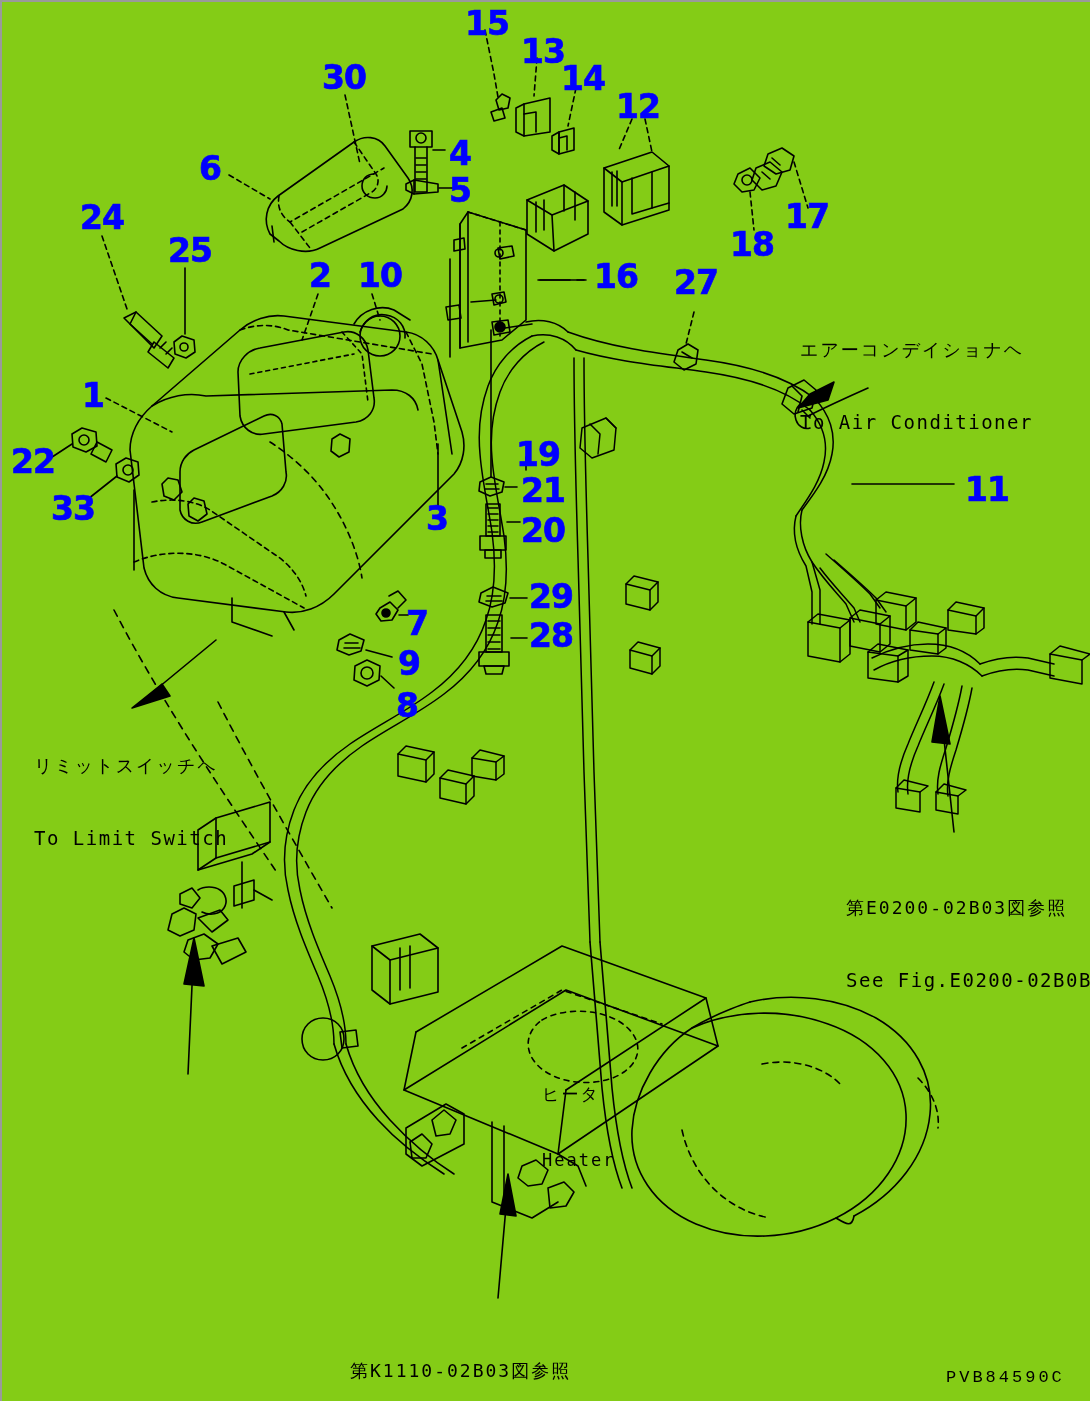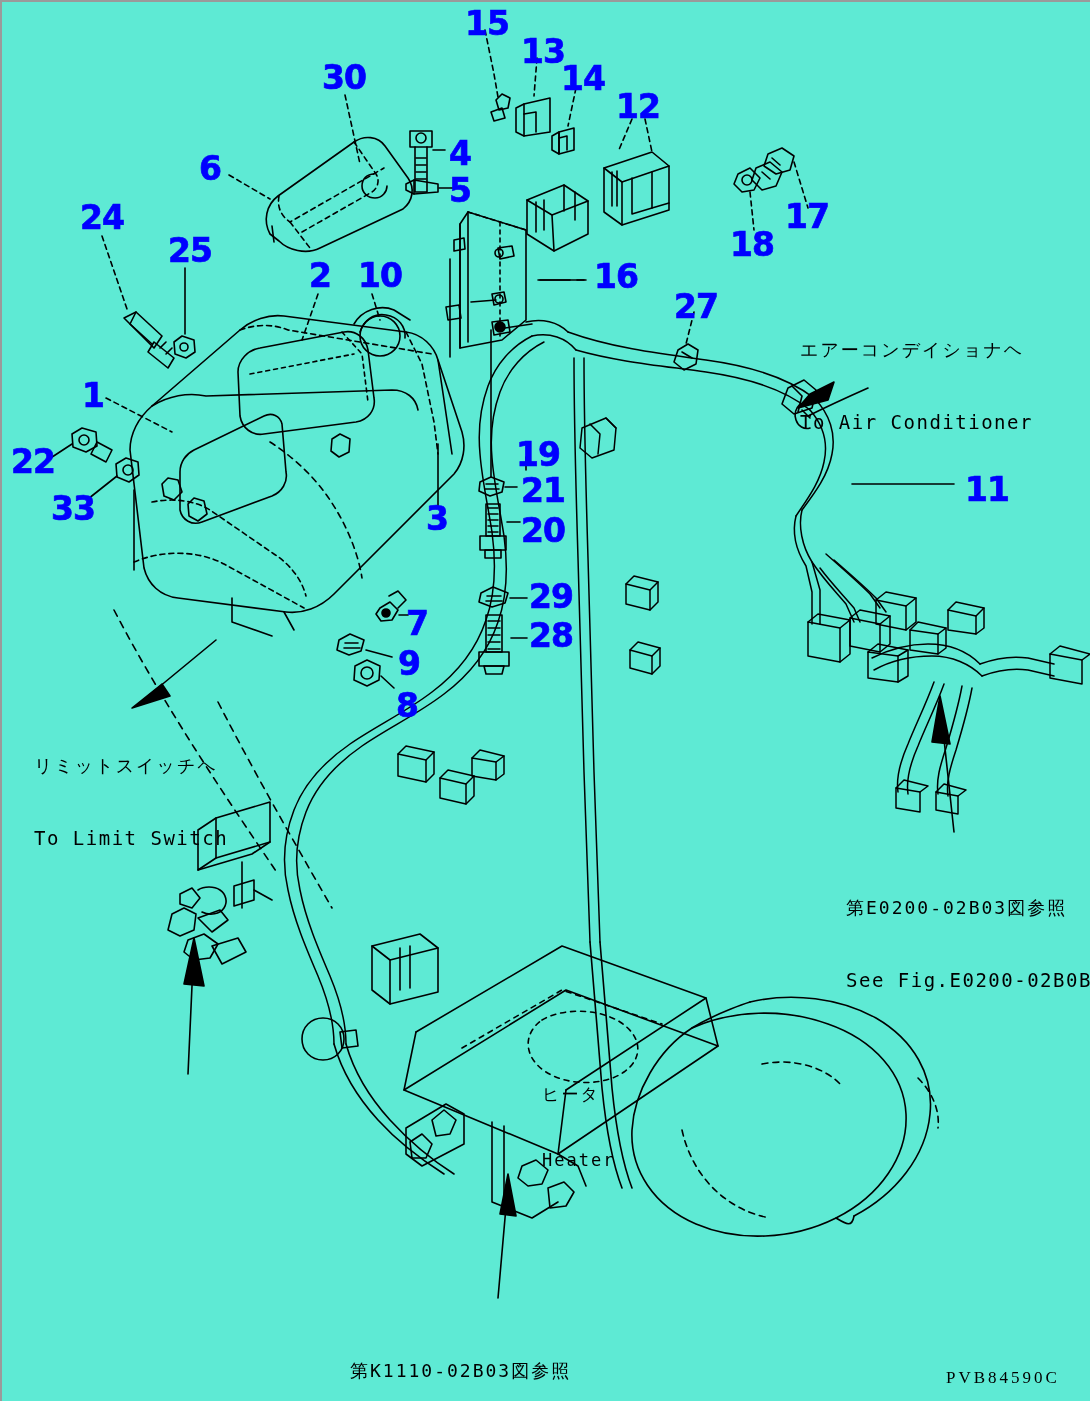--- a/index.html
+++ b/index.html
@@ -1,20 +1,20 @@
 <!DOCTYPE html>
 <html><head>
 <meta charset="utf-8">
 <style>
   html,body{margin:0;padding:0;background:#ffffff;}
   body{font-family:"DejaVu Sans Mono","Liberation Mono",monospace;}
   #sheet{
     position:relative;
     width:1090px;height:1401px;
-    background:#5eead4;
+    background:#84cc16;
     overflow:hidden;
     border-left:2px solid #9a9a9a;
     border-top:2px solid #9a9a9a;
     box-sizing:border-box;
   }
   #art{position:absolute;left:0;top:0;width:1090px;height:1401px;}
   .callout{
     position:absolute;
     color:#0000ff;
     font-family:"DejaVu Sans","Liberation Sans",sans-serif;
@@ -39,21 +39,21 @@
   .heaterlbl{
     position:absolute;
     color:#000000;
     font-family:"DejaVu Sans Mono","Liberation Mono",monospace;
     font-size:17px;line-height:22px;white-space:pre;text-align:left;
     letter-spacing:2px;
   }
   .drawcode{
     position:absolute;
     color:#000000;
-    font-family:Liberation Serif, serif;
+    font-family:Liberation Mono, monospace;
     font-size:17px;letter-spacing:3px;white-space:nowrap;
   }
 </style>
 </head>
 <body>
 
 <div id="sheet">
 
   <svg id="art" viewBox="0 0 1090 1401" xmlns="http://www.w3.org/2000/svg">
     <g fill="none" stroke="#000" stroke-width="1.6" stroke-linecap="round" stroke-linejoin="round">
@@ -471,21 +471,21 @@
   <div class="callout" style="left:197px;top:150px">6</div>
   <div class="callout" style="left:447px;top:135px">4</div>
   <div class="callout" style="left:447px;top:172px">5</div>
   <div class="callout" style="left:783px;top:198px">17</div>
   <div class="callout" style="left:728px;top:226px">18</div>
   <div class="callout" style="left:78px;top:199px">24</div>
   <div class="callout" style="left:166px;top:232px">25</div>
   <div class="callout" style="left:307px;top:257px">2</div>
   <div class="callout" style="left:356px;top:257px">10</div>
   <div class="callout" style="left:592px;top:258px">16</div>
-  <div class="callout" style="left:672px;top:288px">27</div>
+  <div class="callout" style="left:672px;top:264px">27</div>
   <div class="callout" style="left:80px;top:377px">1</div>
   <div class="callout" style="left:9px;top:443px">22</div>
   <div class="callout" style="left:49px;top:490px">33</div>
   <div class="callout" style="left:514px;top:436px">19</div>
   <div class="callout" style="left:519px;top:472px">21</div>
   <div class="callout" style="left:963px;top:471px">11</div>
   <div class="callout" style="left:424px;top:500px">3</div>
   <div class="callout" style="left:519px;top:512px">20</div>
   <div class="callout" style="left:527px;top:578px">29</div>
   <div class="callout" style="left:404px;top:605px">7</div>

